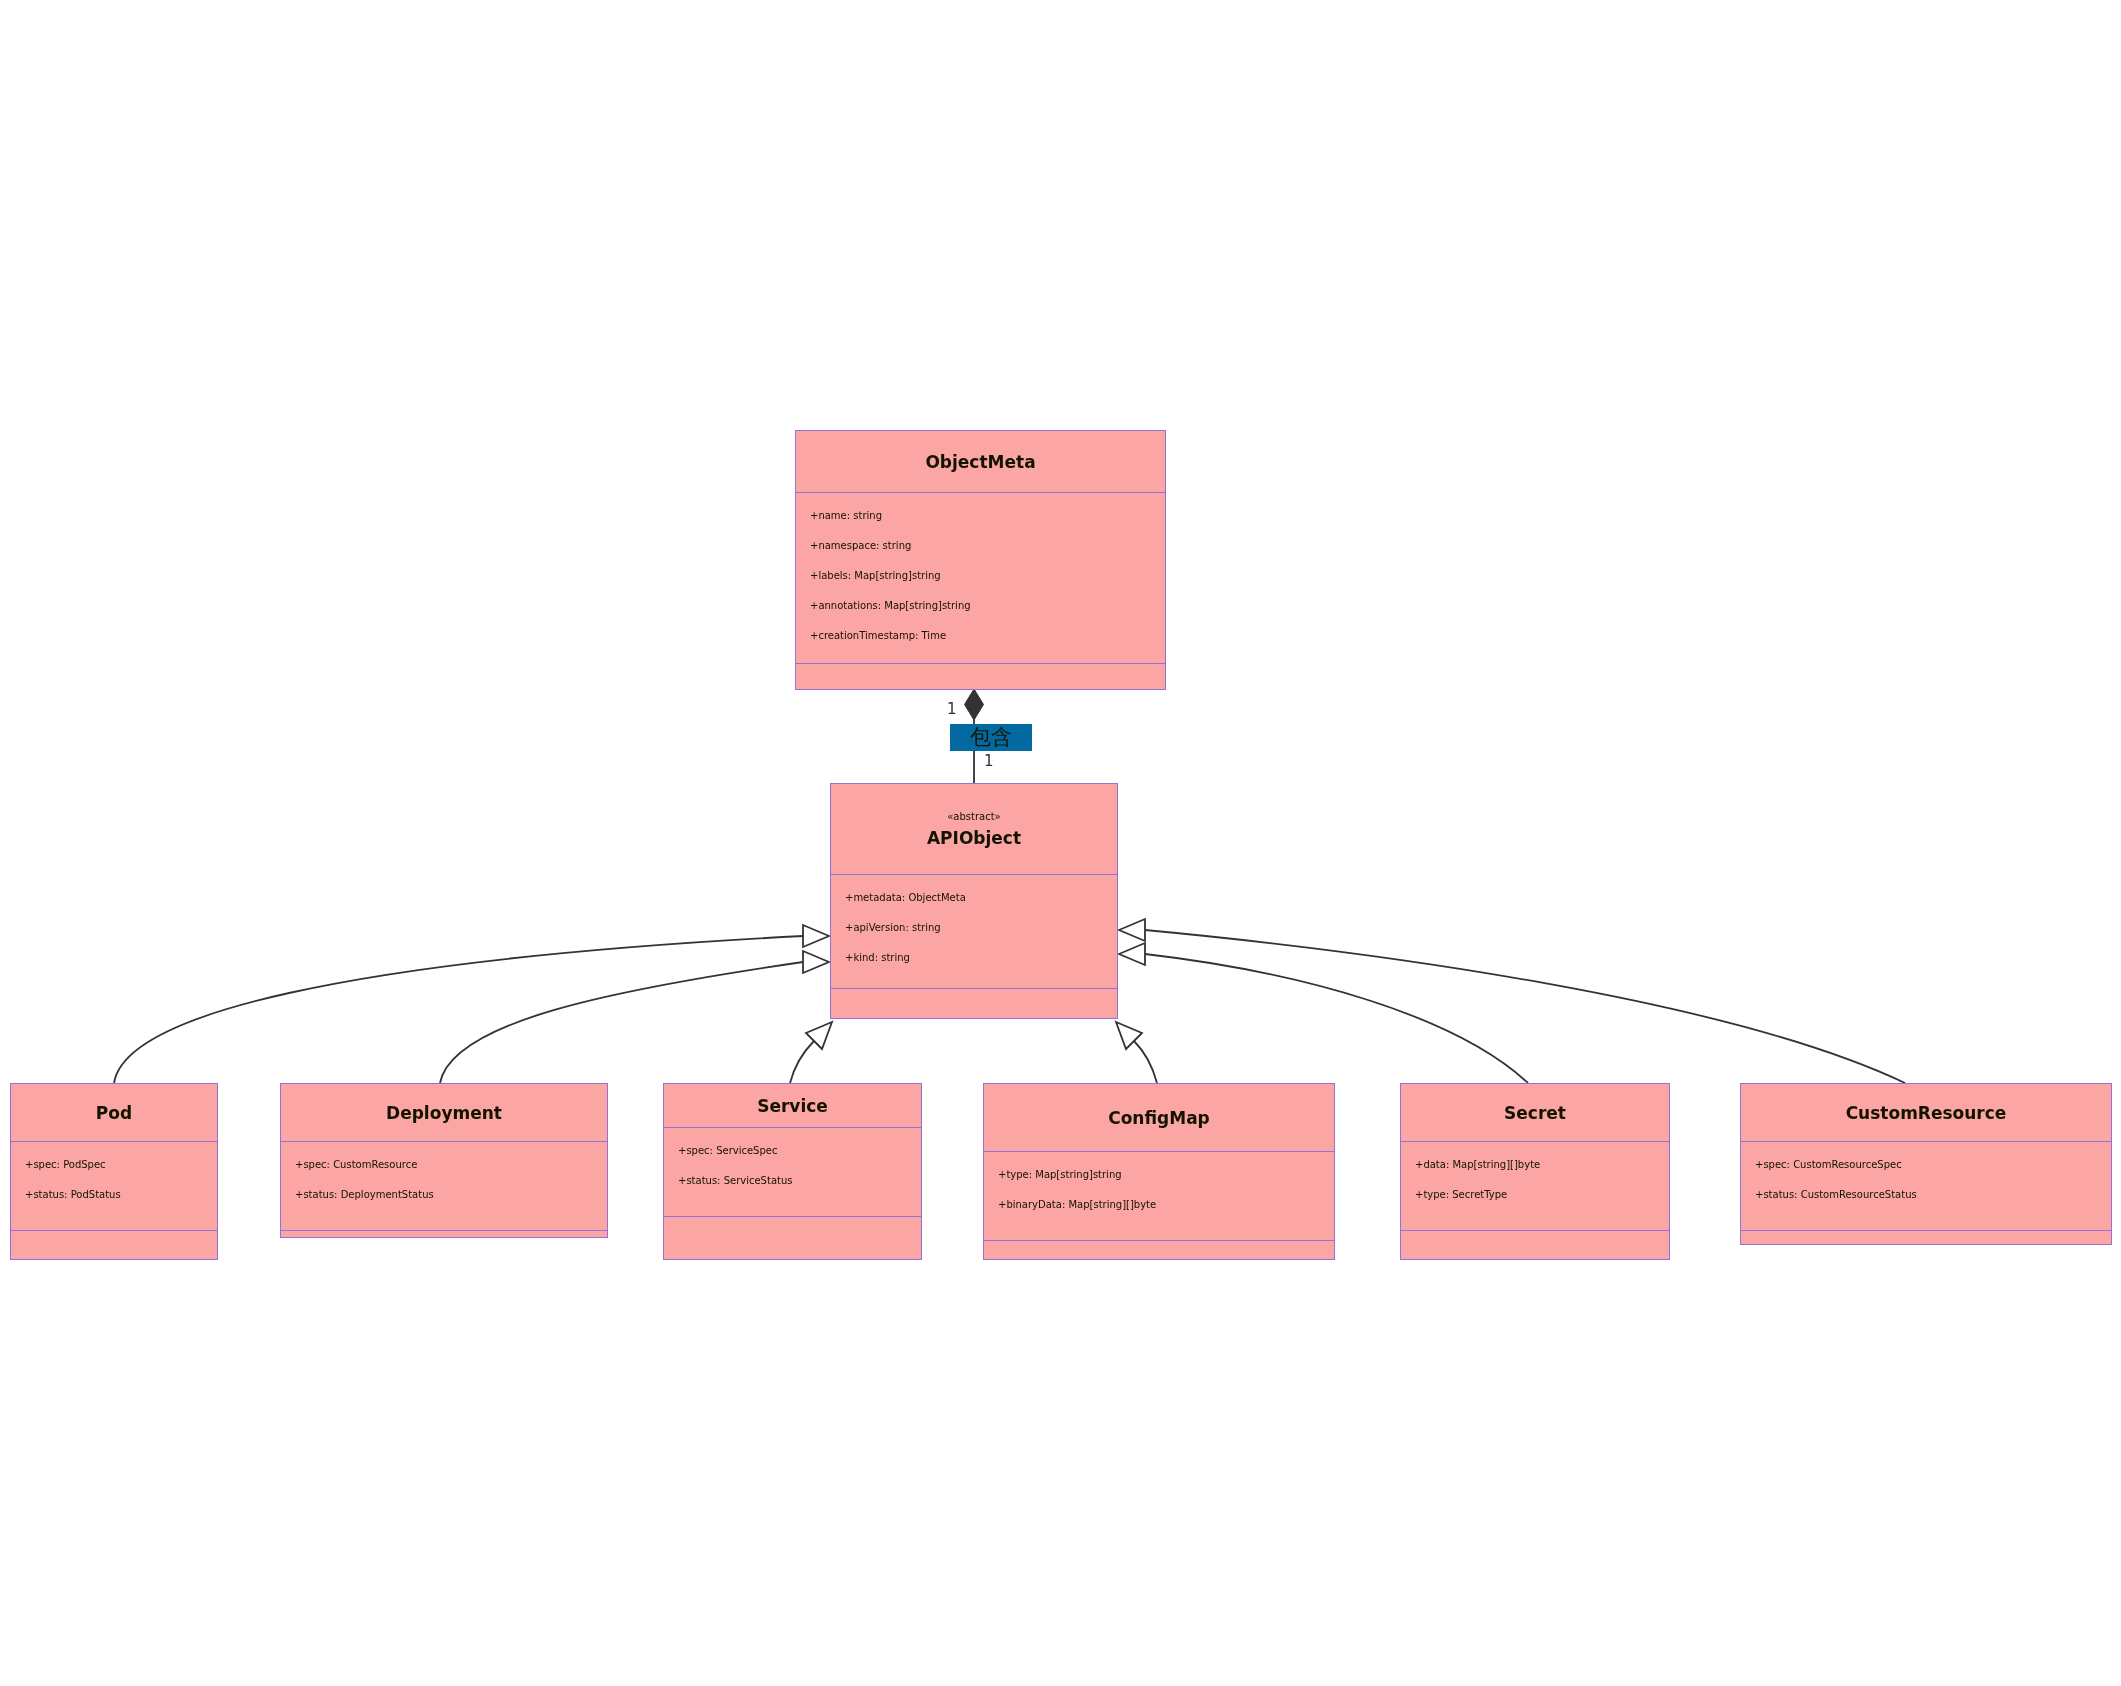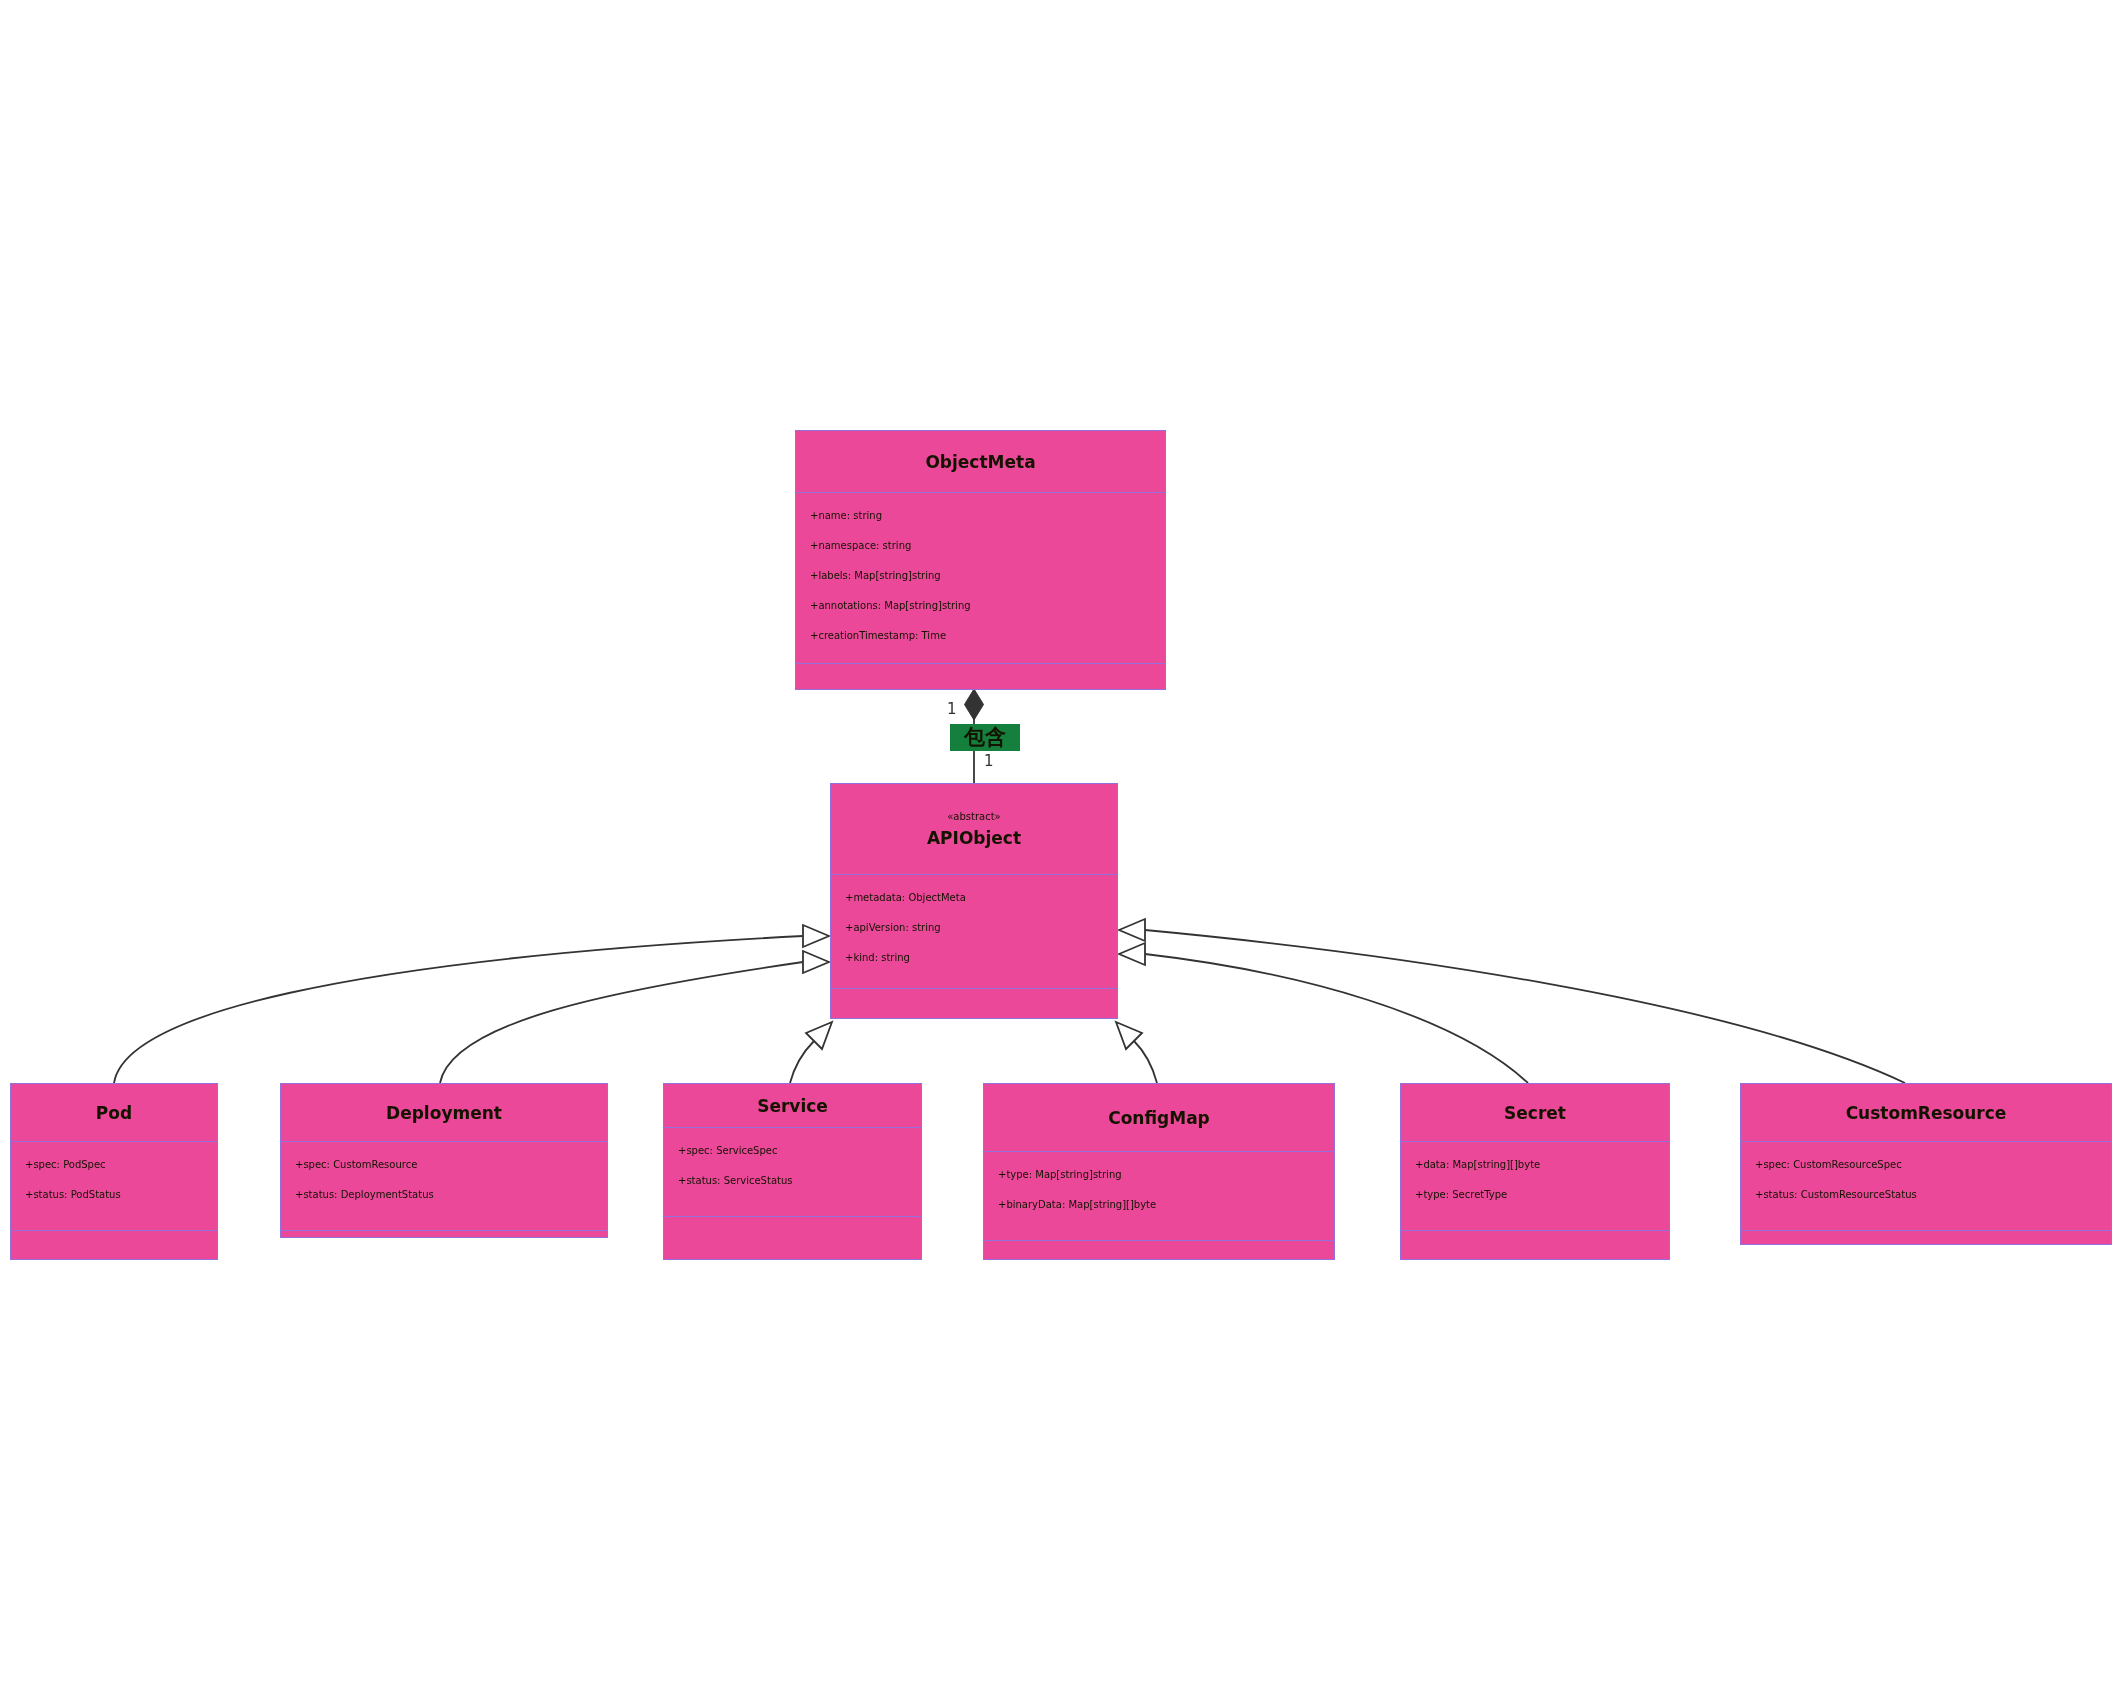--- a/index.html
+++ b/index.html
@@ -13,21 +13,21 @@
     overflow: hidden;
   }
   svg.edges {
     position: absolute;
     left: 0; top: 0;
     width: 2121px; height: 1686px;
     z-index: 1;
   }
   .uml-class {
     position: absolute;
-    background: #ec4899;
+    background: #fca5a5;
     border: 1.5px solid #9370DB;
     box-sizing: border-box;
     z-index: 2;
   }
   .uml-title {
     display: flex;
     flex-direction: column;
     align-items: center;
     justify-content: center;
     font-weight: bold;
@@ -46,26 +46,25 @@
     font-size: 10px;
     line-height: 30px;
     padding: 8px 8px 0 14px;
     white-space: nowrap;
     overflow: hidden;
   }
   .uml-methods { box-sizing: border-box; }
   .edge-label {
     position: absolute;
     z-index: 3;
-    background: #15803d;
+    background: #0369a1;
     font-size: 21px;
     line-height: 1.2;
-    padding: 1px 14px;
+    padding: 1px 20px;
     color: #131300;
-    font-weight: bold;
   }
   .multiplicity {
     position: absolute;
     z-index: 3;
     font-size: 15px;
     color: #333333;
   }
 </style>
 </head>
 <body>

